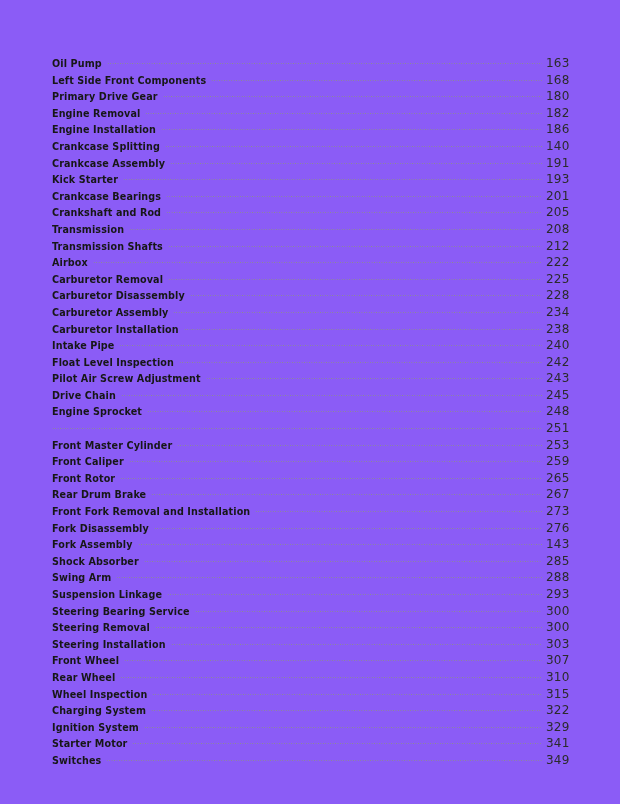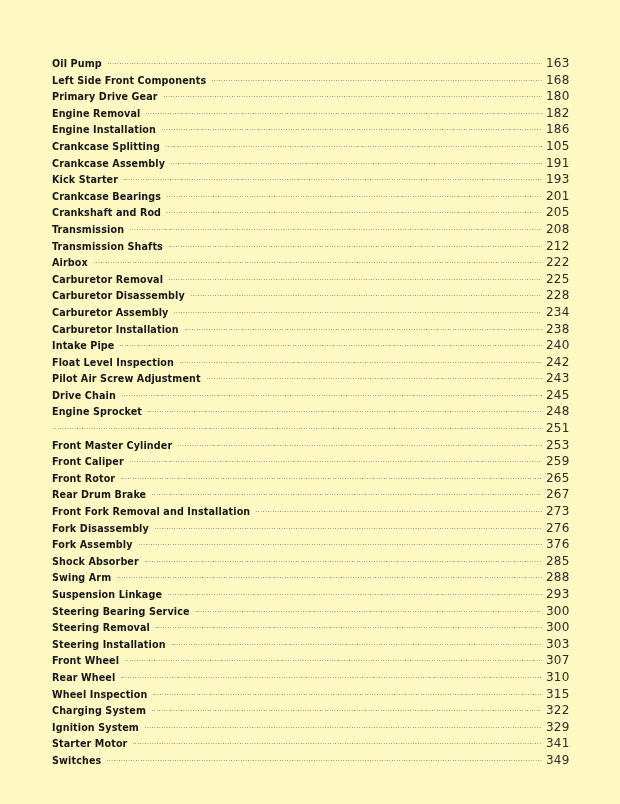--- a/index.html
+++ b/index.html
@@ -11,21 +11,21 @@
     height: 804px;
     background: #ffffff;
     font-family: "DejaVu Sans", sans-serif;
     overflow: hidden;
   }
   .page {
     width: 620px;
     height: 804px;
     box-sizing: border-box;
     padding: 55px 40px 0 52px;
-    background: #fef9c3;
+    background: #8b5cf6;
   }
   .toc-list {
     list-style: none;
     margin: 0;
     padding: 0;
   }
   .toc-entry {
     display: flex;
     align-items: baseline;
     height: 16.6px;
@@ -94,21 +94,21 @@
         <span class="toc-page">182</span>
       </li>
       <li class="toc-entry">
         <span class="toc-title">Engine Installation</span>
         <span class="toc-leader"></span>
         <span class="toc-page">186</span>
       </li>
       <li class="toc-entry">
         <span class="toc-title">Crankcase Splitting</span>
         <span class="toc-leader"></span>
-        <span class="toc-page">105</span>
+        <span class="toc-page">140</span>
       </li>
       <li class="toc-entry">
         <span class="toc-title">Crankcase Assembly</span>
         <span class="toc-leader"></span>
         <span class="toc-page">191</span>
       </li>
       <li class="toc-entry">
         <span class="toc-title">Kick Starter</span>
         <span class="toc-leader"></span>
         <span class="toc-page">193</span>
@@ -213,21 +213,21 @@
         <span class="toc-page">273</span>
       </li>
       <li class="toc-entry">
         <span class="toc-title">Fork Disassembly</span>
         <span class="toc-leader"></span>
         <span class="toc-page">276</span>
       </li>
       <li class="toc-entry">
         <span class="toc-title">Fork Assembly</span>
         <span class="toc-leader"></span>
-        <span class="toc-page">376</span>
+        <span class="toc-page">143</span>
       </li>
       <li class="toc-entry">
         <span class="toc-title">Shock Absorber</span>
         <span class="toc-leader"></span>
         <span class="toc-page">285</span>
       </li>
       <li class="toc-entry">
         <span class="toc-title">Swing Arm</span>
         <span class="toc-leader"></span>
         <span class="toc-page">288</span>

